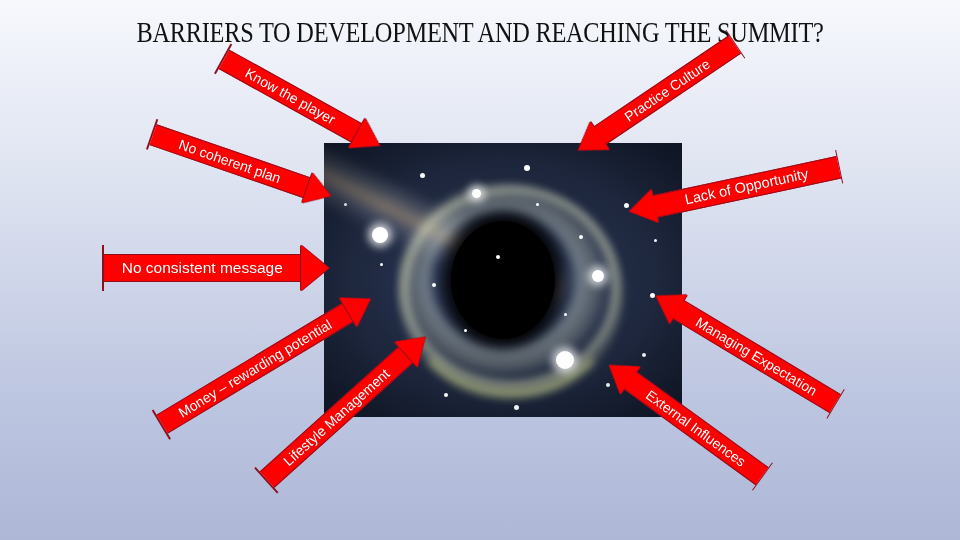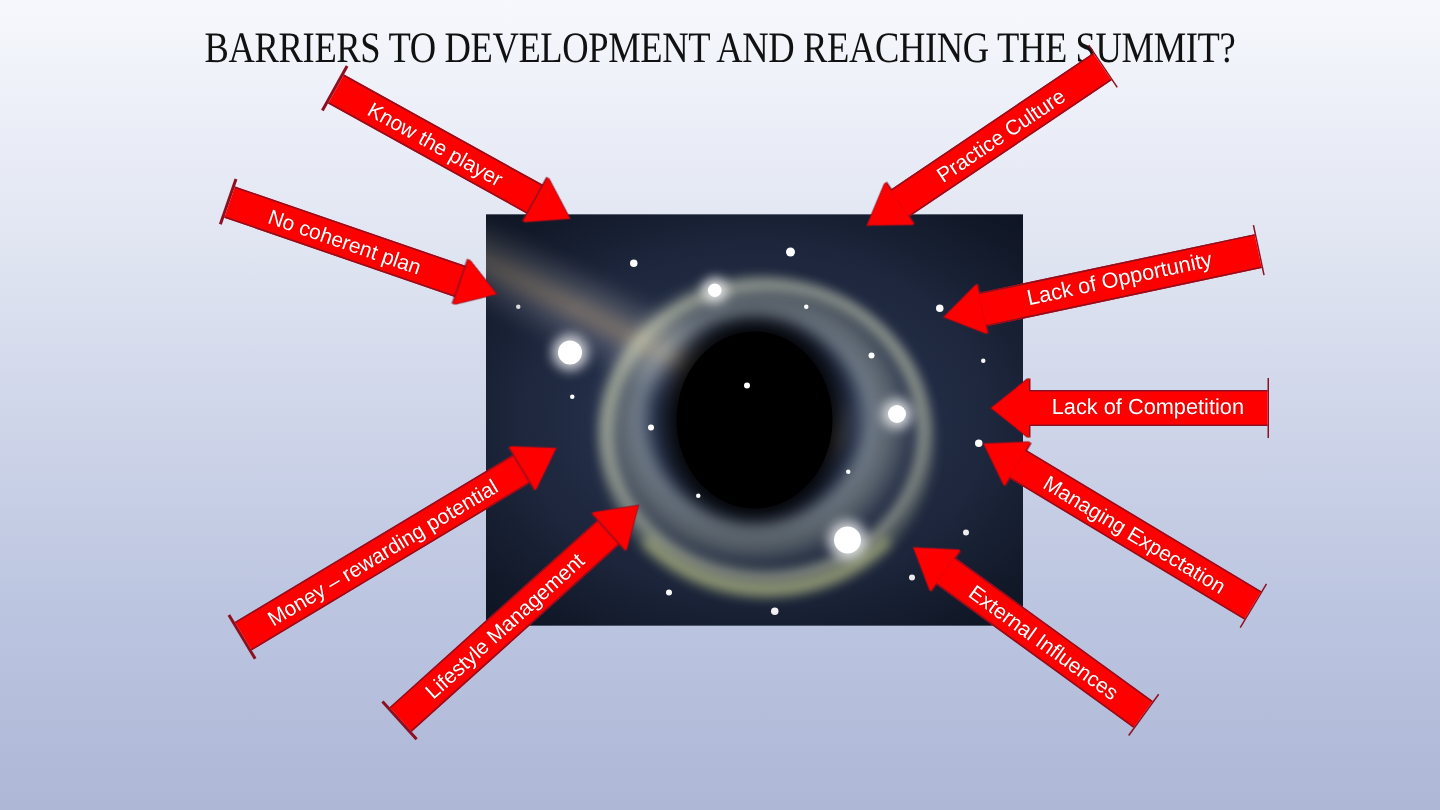--- a/index.html
+++ b/index.html
@@ -177,20 +177,27 @@
   </div>
 
   <div class="arrow right" style="left:146px;top:149px;width:190px;height:32px;--hh:16px;--hl:25px;transform:rotate(19deg);">
     <div class="tailcap"></div>
     <div class="shaft" style="height:22px;flex:1 1 auto;">
       <span class="txt" style="font-size:14px;">No coherent plan</span>
     </div>
     <div class="head"></div>
   </div>
 
+  <div class="arrow right" style="left:102px;top:245px;width:227px;height:46px;--hh:23px;--hl:28px;">
+    <div class="tailcap"></div>
+    <div class="shaft" style="height:28px;flex:1 1 auto;">
+      <span class="txt" style="font-size:15.5px;">No consistent message</span>
+    </div>
+    <div class="head"></div>
+  </div>
 
   <div class="arrow right" style="left:143px;top:345px;width:245px;height:34px;--hh:17px;--hl:26px;transform:rotate(-31deg);">
     <div class="tailcap"></div>
     <div class="shaft" style="height:22px;flex:1 1 auto;">
       <span class="txt" style="font-size:14px;">Money – rewarding potential</span>
     </div>
     <div class="head"></div>
   </div>
 
   <div class="arrow right" style="left:238px;top:392px;width:215px;height:34px;--hh:17px;--hl:26px;transform:rotate(-42deg);">
@@ -210,27 +217,20 @@
   </div>
 
   <div class="arrow left" style="left:627px;top:172px;width:215px;height:34px;--hh:17px;--hl:26px;transform:rotate(-12deg);">
     <div class="head"></div>
     <div class="shaft" style="height:23px;flex:1 1 auto;">
       <span class="txt" style="font-size:14.5px;">Lack of Opportunity</span>
     </div>
     <div class="tailcap"></div>
   </div>
 
-  <div class="arrow left" style="left:661px;top:252px;width:185px;height:40px;--hh:20px;--hl:25px;">
-    <div class="head"></div>
-    <div class="shaft" style="height:24px;flex:1 1 auto;">
-      <span class="txt" style="font-size:14.5px;">Lack of Competition</span>
-    </div>
-    <div class="tailcap"></div>
-  </div>
 
   <div class="arrow left" style="left:641px;top:333px;width:210px;height:34px;--hh:17px;--hl:26px;transform:rotate(31deg);">
     <div class="head"></div>
     <div class="shaft" style="height:22px;flex:1 1 auto;">
       <span class="txt" style="font-size:14px;">Managing Expectation</span>
     </div>
     <div class="tailcap"></div>
   </div>
 
   <div class="arrow left" style="left:591px;top:404px;width:190px;height:34px;--hh:17px;--hl:26px;transform:rotate(36deg);">

